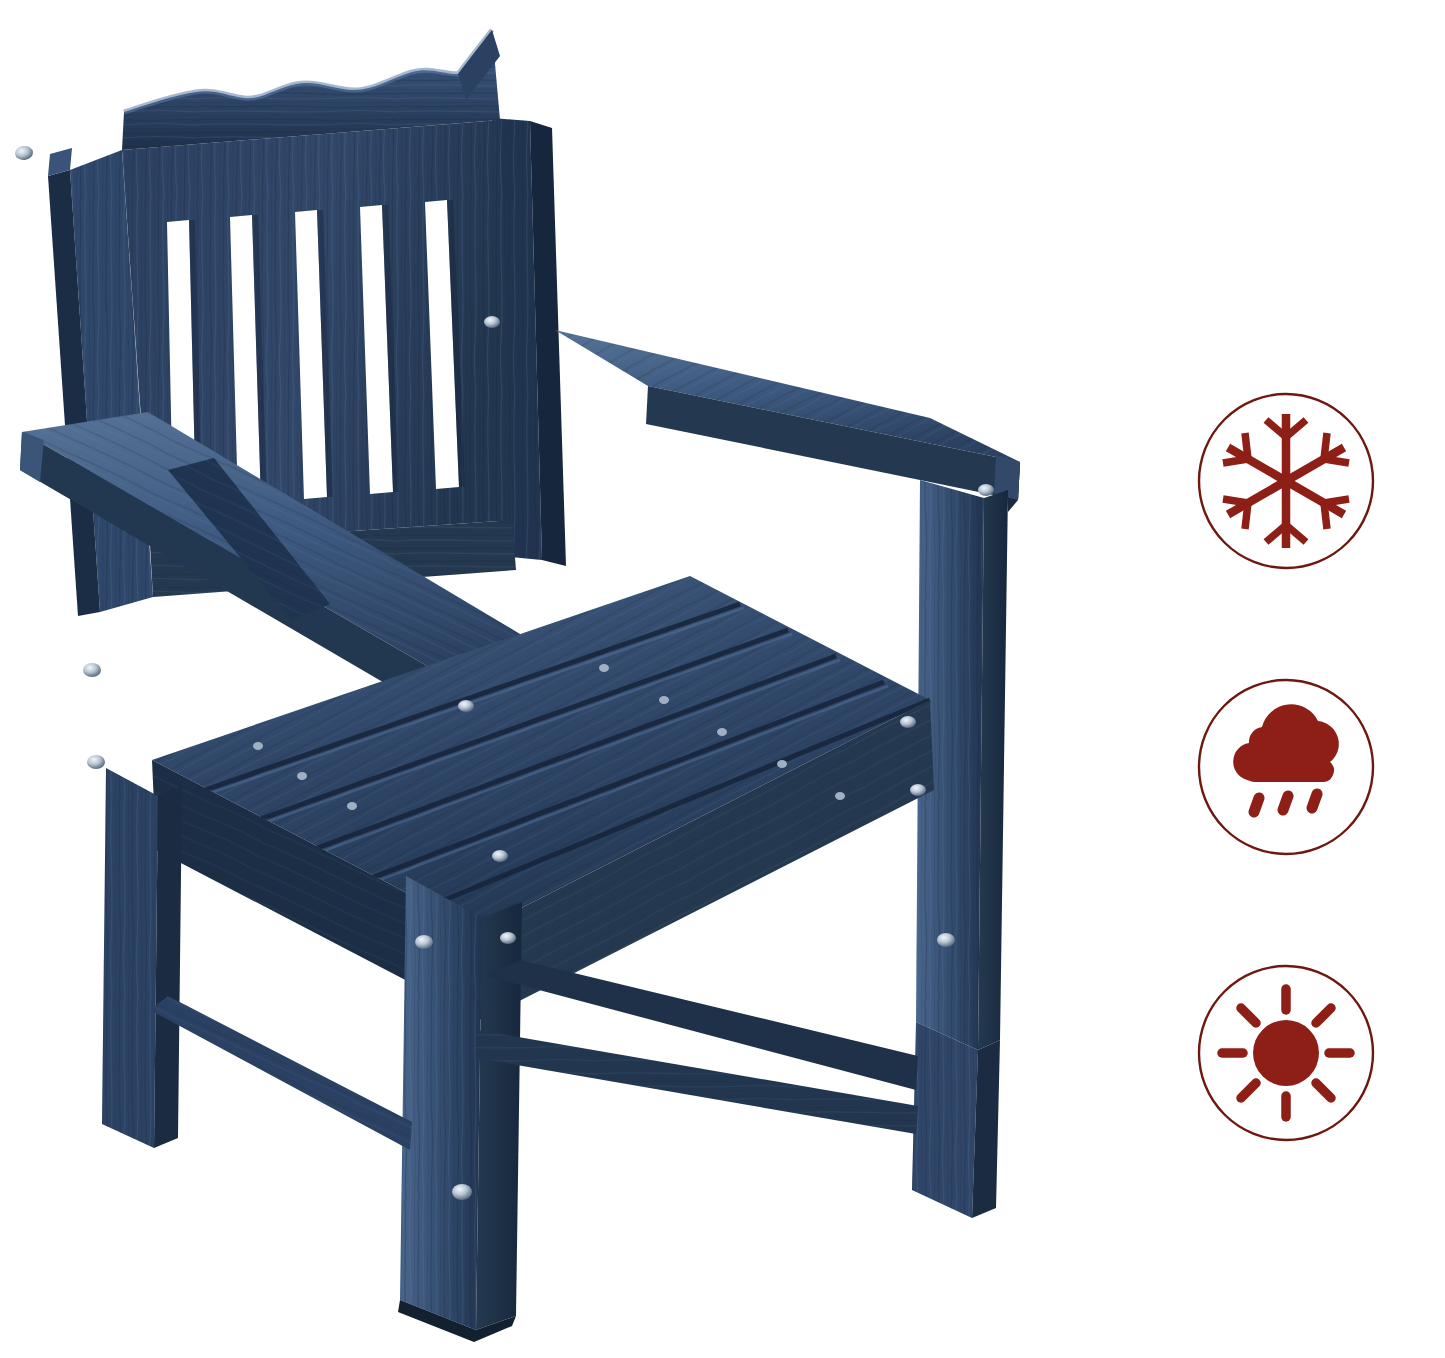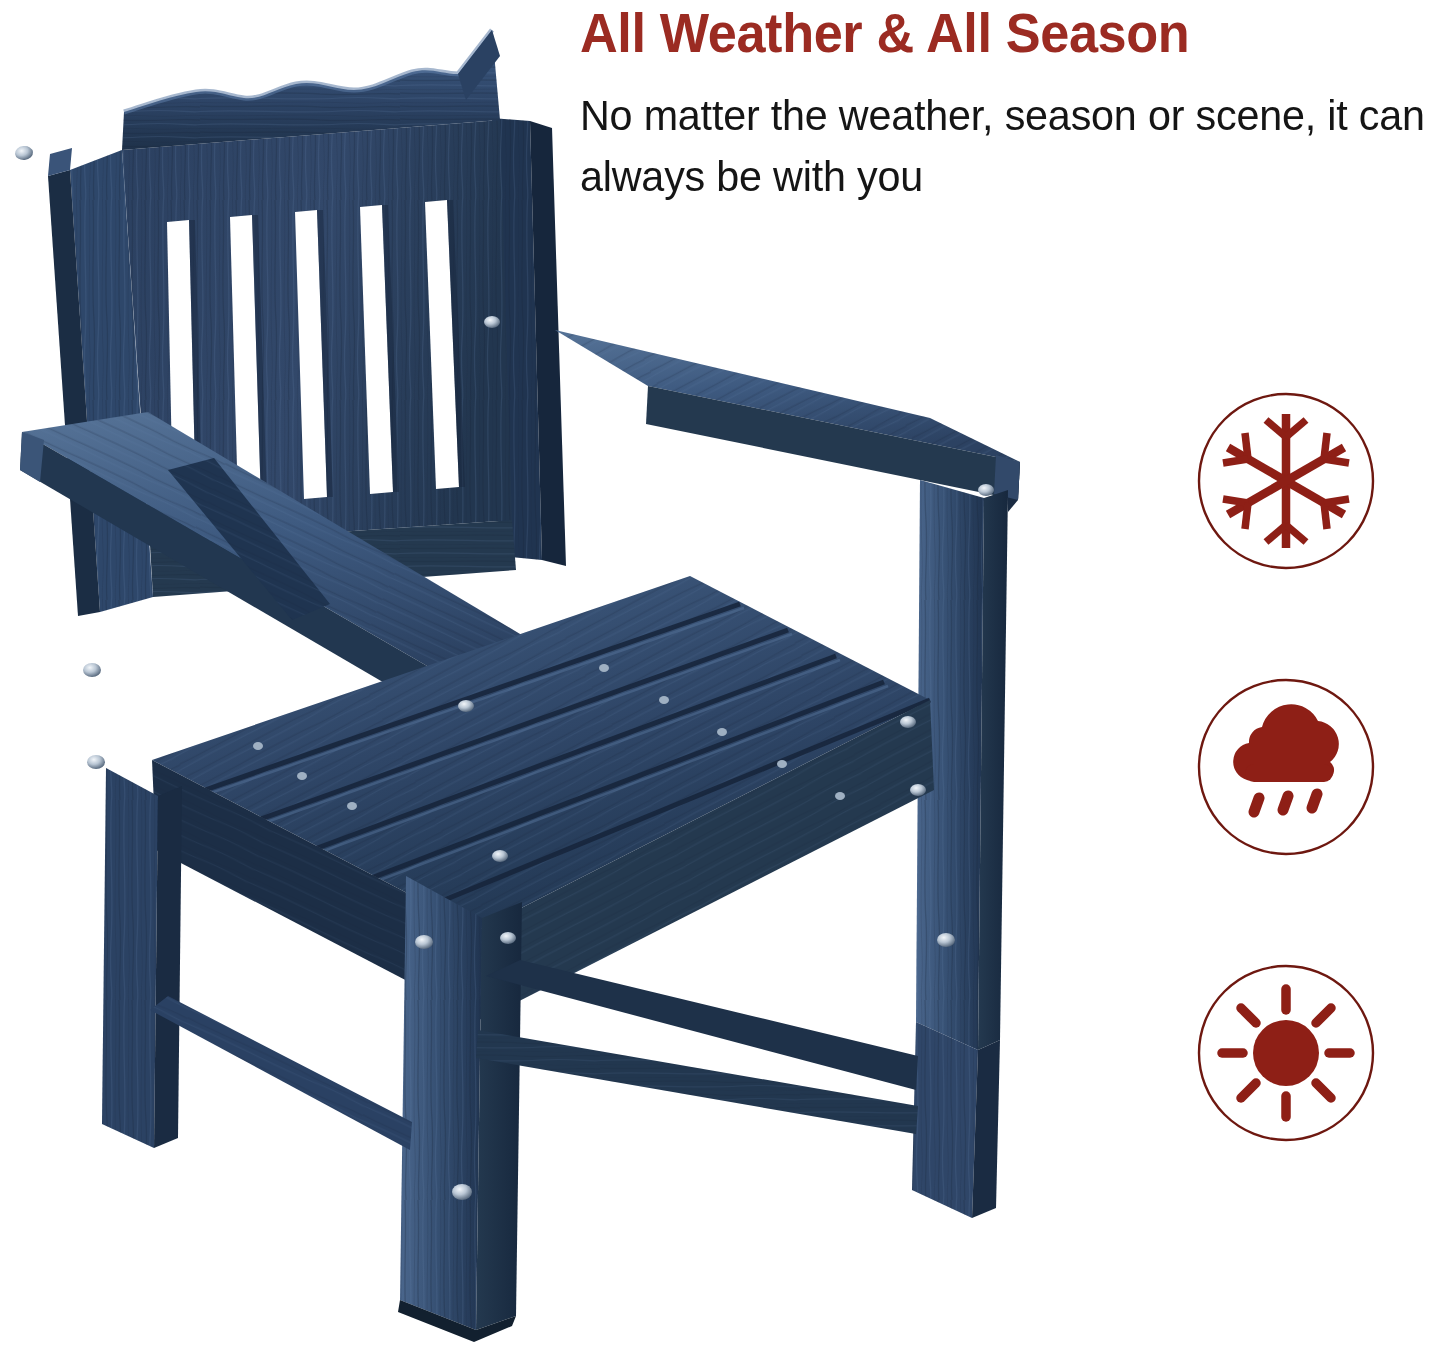--- a/index.html
+++ b/index.html
@@ -311,24 +311,20 @@
         <ellipse cx="258" cy="746" rx="5" ry="4" fill="#9FB0C2"></ellipse>
         <ellipse cx="604" cy="668" rx="5" ry="4" fill="#9FB0C2"></ellipse>
         <ellipse cx="664" cy="700" rx="5" ry="4" fill="#9FB0C2"></ellipse>
         <ellipse cx="722" cy="732" rx="5" ry="4" fill="#9FB0C2"></ellipse>
         <ellipse cx="782" cy="764" rx="5" ry="4" fill="#9FB0C2"></ellipse>
         <ellipse cx="840" cy="796" rx="5" ry="4" fill="#9FB0C2"></ellipse>
       </g>
     </svg>
   </div>
 
-  <div id="text-block">
-    <h1 id="headline">All Weather &amp; All Season</h1>
-    <p id="subline">No matter the weather, season or scene, it can always be with you</p>
-  </div>
 
   <div id="feature-icons">
 
     <div class="feature-icon">
       <svg viewBox="0 0 182 182" width="182" height="182" xmlns="http://www.w3.org/2000/svg">
         <circle cx="91" cy="91" r="87" fill="none" stroke="#6E1810" stroke-width="2.4"></circle>
         <g stroke="#8E1F16" stroke-width="8.5" stroke-linecap="butt" fill="none">
 
           <line x1="91" y1="24" x2="91" y2="158"></line>
 

